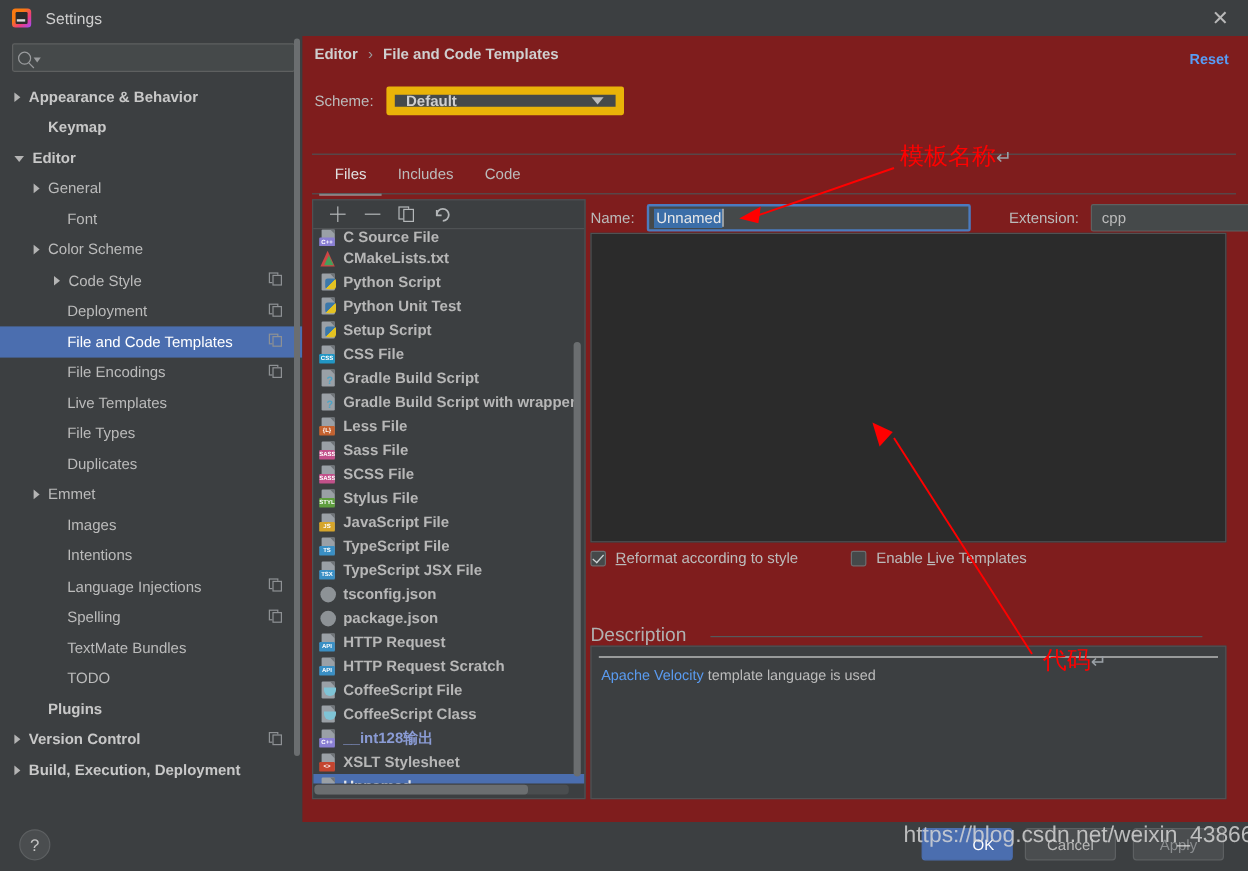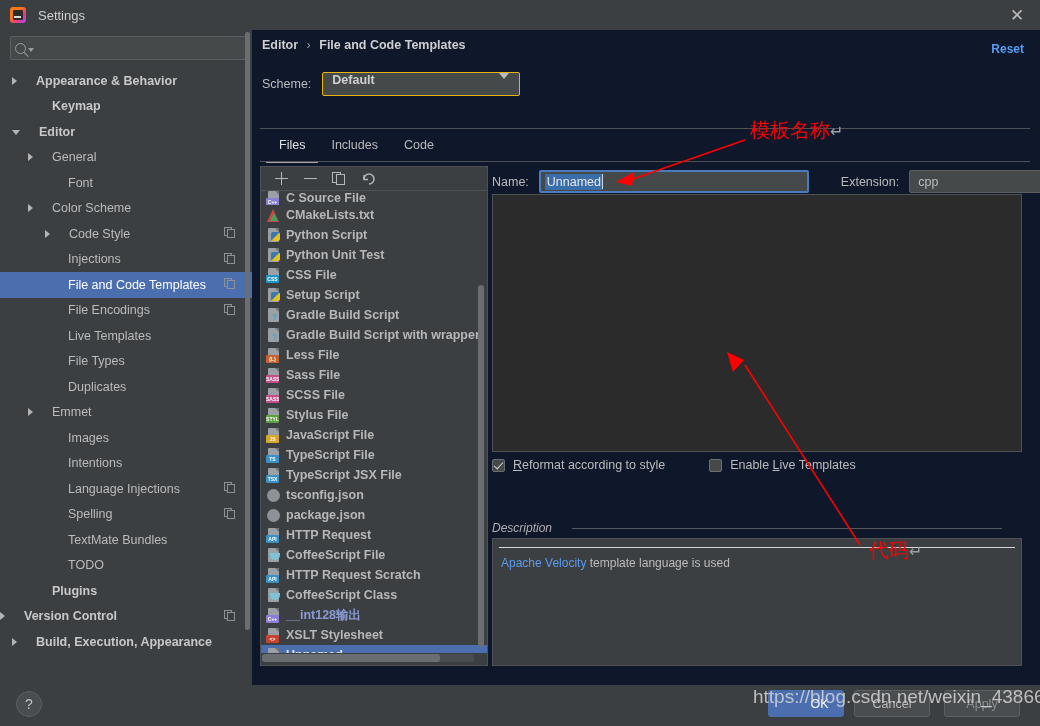--- a/index.html
+++ b/index.html
@@ -73,21 +73,21 @@
     flex: 1; background: transparent; border: 0; outline: none;
     color: #bbbbbb; font-family: "Liberation Sans", sans-serif; font-size: 12px;
     padding: 0 4px;
   }
   .tree {
     position: absolute; left: 0; top: 38px; width: 252px; height: 640px;
     overflow: hidden;
   }
   .tree-row {
     position: relative; height: 25.5px; display: flex; align-items: center;
-    cursor: pointer; padding-right: 12px; gap: 12px;
+    cursor: pointer; padding-right: 12px;
   }
   .tree-row.selected { background: #4b6eaf; }
   .tree-row.selected .tree-label { color: #ffffff; }
   .arrow {
     width: 0; height: 0; flex: 0 0 auto;
     border-left: 5px solid #b4b4b4; border-top: 4px solid transparent; border-bottom: 4px solid transparent;
     margin-right: 7px;
   }
   .arrow.down {
     border-left: 4.5px solid transparent; border-right: 4.5px solid transparent;
@@ -108,39 +108,39 @@
   .copy-icon i.b { left: 3px; top: 2px; width: 8px; height: 9px; background: #3c3f41; }
   .tree-row.selected .copy-icon i.b { background: #4b6eaf; }
   .tree-scroll {
     position: absolute; right: 2px; top: 2px; width: 5px; height: 598px;
     background: #6b6e70; border-radius: 3px;
   }
 
   
   .content {
     position: absolute; left: 252px; top: 30px; width: 788px; height: 655px;
-    background: #0f172a;
+    background: #7f1d1d;
   }
   .breadcrumb {
     position: absolute; left: 10px; top: 8px;
     font-size: 12.5px; font-weight: bold; color: #cfcfcf;
   }
   .breadcrumb .sep { font-weight: normal; color: #9a9c9e; margin: 0 5px; }
   .reset-link {
     position: absolute; right: 16px; top: 12px;
     font-size: 12px; font-weight: bold; color: #589df6; cursor: pointer;
   }
   .scheme-row {
     position: absolute; left: 10px; top: 42px; display: flex; align-items: center;
   }
   .scheme-label { font-size: 12.5px; color: #bbbbbb; margin-right: 11px; }
   .combo {
     width: 198px; height: 24px; background: #45494a;
-    border: 1px solid #eab308; border-radius: 2px;
-    display: flex; align-items: flex-start; cursor: pointer;
+    border: 7px solid #eab308; border-radius: 2px;
+    display: flex; align-items: center; cursor: pointer;
   }
   .combo-val { flex: 1; padding-left: 9px; font-size: 12.5px; font-weight: bold; color: #cfcfcf; }
   .combo-caret {
     width: 0; height: 0; margin-right: 10px;
     border-left: 5px solid transparent; border-right: 5px solid transparent;
     border-top: 6px solid #bcbcbc;
   }
   .hr {
     position: absolute; left: 8px; top: 98px; width: 770px; height: 1px;
     background: #4f5254;
@@ -272,21 +272,21 @@
   .cbox.checked::after {
     content: ""; position: absolute; left: 3.4px; top: 0.6px; width: 4px; height: 8px;
     border: solid #d2d4d6; border-width: 0 1.8px 1.8px 0; transform: rotate(42deg);
   }
   .cb-label { font-size: 12.5px; color: #bbbbbb; }
   .cb-label u { text-decoration: underline; }
   .cb-gap { width: 44px; }
   .desc-legend {
     position: absolute; left: 240px; top: 491px; display: flex; align-items: center; width: 530px;
   }
-  .desc-legend span { font-size: 12px; color: #b0b0b0; margin-right: 20px; font-style: italic; }
+  .desc-legend span { font-size: 16px; color: #b0b0b0; margin-right: 20px; }
   .desc-legend .rule { flex: 1; height: 1px; background: #55595b; }
   .desc-box {
     position: absolute; left: 240px; top: 508px; width: 530px; height: 128px;
     background: #3c3f41; border: 1px solid #4f5254;
   }
   .desc-inner-rule {
     position: absolute; left: 6px; top: 8px; right: 6px; height: 1px; background: #d6d6d6;
   }
   .desc-text {
     position: absolute; left: 8px; top: 17px; font-size: 12px; color: #bcbcbc;
@@ -372,21 +372,21 @@
         <div class="tree-row" style="padding-left: 45px;">
           <span class="arrow "></span>
           <span class="tree-label">Code Style</span>
           <span class="copy-icon">
             <i class="a"></i>
             <i class="b"></i>
           </span>
         </div>
         <div class="tree-row" style="padding-left: 44px;">
           <span class="arrow none"></span>
-          <span class="tree-label">Injections</span>
+          <span class="tree-label">Deployment</span>
           <span class="copy-icon">
             <i class="a"></i>
             <i class="b"></i>
           </span>
         </div>
         <div class="tree-row selected" style="padding-left: 44px;">
           <span class="arrow none"></span>
           <span class="tree-label">File and Code Templates</span>
           <span class="copy-icon">
             <i class="a"></i>
@@ -446,31 +446,31 @@
           <span class="tree-label">TextMate Bundles</span>
         </div>
         <div class="tree-row" style="padding-left: 44px;">
           <span class="arrow none"></span>
           <span class="tree-label">TODO</span>
         </div>
         <div class="tree-row bold" style="padding-left: 28px;">
           <span class="arrow none"></span>
           <span class="tree-label">Plugins</span>
         </div>
-        <div class="tree-row bold" style="padding-left: 0;">
+        <div class="tree-row bold" style="padding-left: 12px;">
           <span class="arrow "></span>
           <span class="tree-label">Version Control</span>
           <span class="copy-icon">
             <i class="a"></i>
             <i class="b"></i>
           </span>
         </div>
         <div class="tree-row bold" style="padding-left: 12px;">
           <span class="arrow "></span>
-          <span class="tree-label">Build, Execution, Appearance</span>
+          <span class="tree-label">Build, Execution, Deployment</span>
         </div>
       </div>
     <div class="tree-scroll"></div>
   </div>
 
   <div class="content">
 
     <div class="breadcrumb">
       <span>Editor</span>
       <span class="sep">›</span>
@@ -538,36 +538,36 @@
               <span class="page"></span>
               <span class="fold"></span>
               <span class="py-dot"></span>
             </span>
             <span class="li-label">Python Unit Test</span>
           </div>
           <div class="li">
             <span class="ficon">
               <span class="page"></span>
               <span class="fold"></span>
+              <span class="py-dot"></span>
+            </span>
+            <span class="li-label">Setup Script</span>
+          </div>
+          <div class="li">
+            <span class="ficon">
+              <span class="page"></span>
+              <span class="fold"></span>
               <span class="badge" style="background:#2196c4">CSS</span>
             </span>
             <span class="li-label">CSS File</span>
           </div>
           <div class="li">
             <span class="ficon">
               <span class="page"></span>
               <span class="fold"></span>
-              <span class="py-dot"></span>
-            </span>
-            <span class="li-label">Setup Script</span>
-          </div>
-          <div class="li">
-            <span class="ficon">
-              <span class="page"></span>
-              <span class="fold"></span>
               <span style="position:absolute;left:6px;top:4px;font-size:9px;color:#4fa3c4;font-weight:bold;">?</span>
             </span>
             <span class="li-label">Gradle Build Script</span>
           </div>
           <div class="li">
             <span class="ficon">
               <span class="page"></span>
               <span class="fold"></span>
               <span style="position:absolute;left:6px;top:4px;font-size:9px;color:#4fa3c4;font-weight:bold;">?</span>
             </span>
@@ -646,31 +646,31 @@
               <span class="page"></span>
               <span class="fold"></span>
               <span class="badge" style="background:#3a8fc4">API</span>
             </span>
             <span class="li-label">HTTP Request</span>
           </div>
           <div class="li">
             <span class="ficon">
               <span class="page"></span>
               <span class="fold"></span>
+              <span class="badge" style="background:#3a8fc4">API</span>
+            </span>
+            <span class="li-label">HTTP Request Scratch</span>
+          </div>
+          <div class="li">
+            <span class="ficon">
+              <span class="page"></span>
+              <span class="fold"></span>
               <span class="cup"></span>
             </span>
             <span class="li-label">CoffeeScript File</span>
-          </div>
-          <div class="li">
-            <span class="ficon">
-              <span class="page"></span>
-              <span class="fold"></span>
-              <span class="badge" style="background:#3a8fc4">API</span>
-            </span>
-            <span class="li-label">HTTP Request Scratch</span>
           </div>
           <div class="li">
             <span class="ficon">
               <span class="page"></span>
               <span class="fold"></span>
               <span class="cup"></span>
             </span>
             <span class="li-label">CoffeeScript Class</span>
           </div>
           <div class="li">

